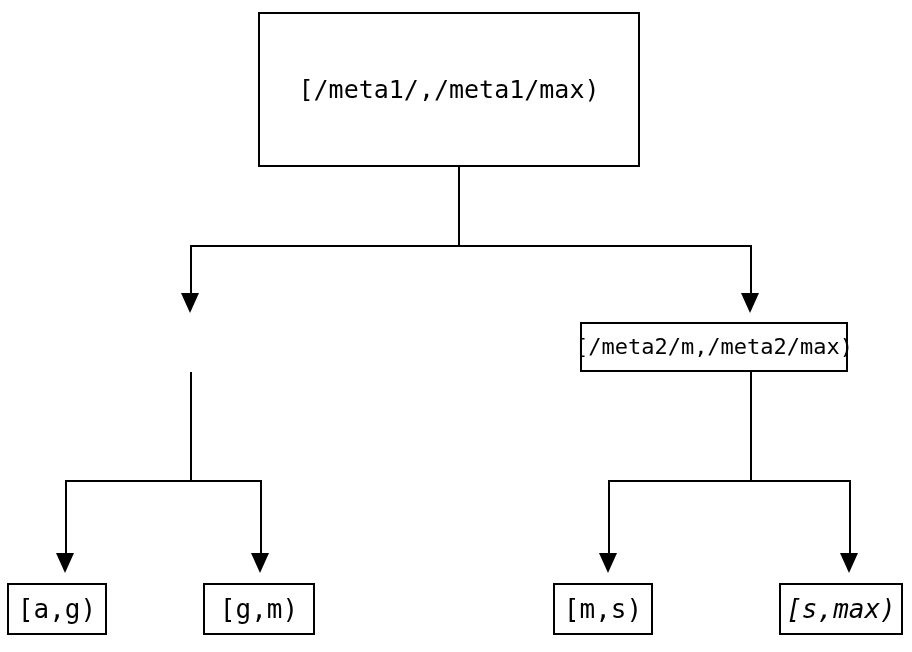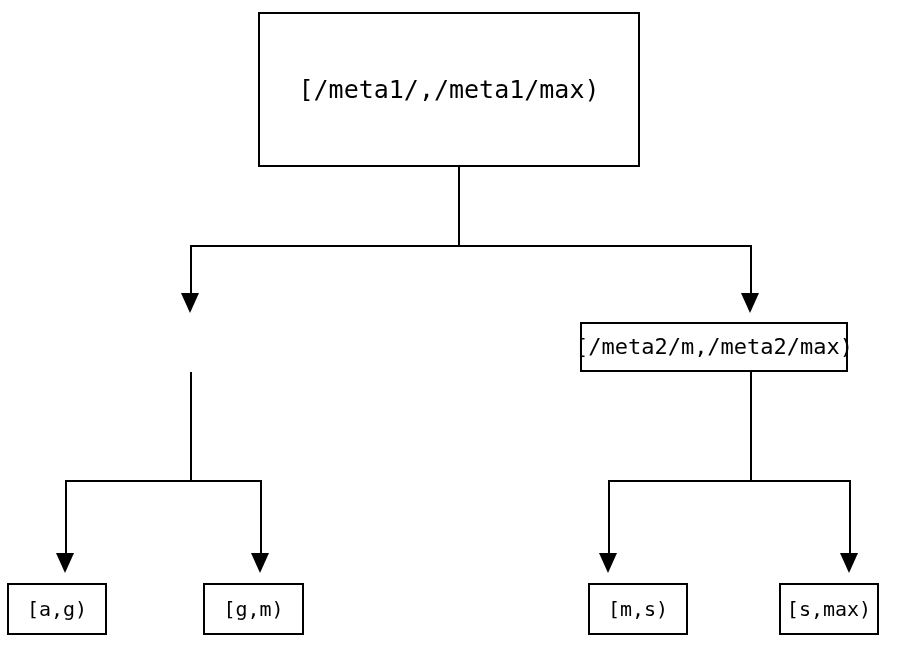--- a/index.html
+++ b/index.html
@@ -52,26 +52,26 @@
   .node-mid-right {
     left: 580px;
     top: 322px;
     width: 268px;
     height: 50px;
     font-size: 22px;
   }
   .node-leaf {
     height: 52px;
     top: 583px;
-    font-size: 20px;
+    font-size: 26px;
   }
   .node-leaf-1 { left: 7px;   width: 100px; }
-  .node-leaf-2 { left: 203px; width: 101px; }
-  .node-leaf-3 { left: 553px; width: 100px; margin-left: 35px; }
-  .node-leaf-4 { left: 779px; width: 100px; }
+  .node-leaf-2 { left: 203px; width: 112px; }
+  .node-leaf-3 { left: 553px; width: 100px; }
+  .node-leaf-4 { left: 779px; width: 124px; font-style: italic; }
 
   
   .edge-v, .edge-h {
     position: absolute;
     background: #000000;
   }
   .edge-v { width: 2px; }
   .edge-h { height: 2px; }
 
   .arrow {

